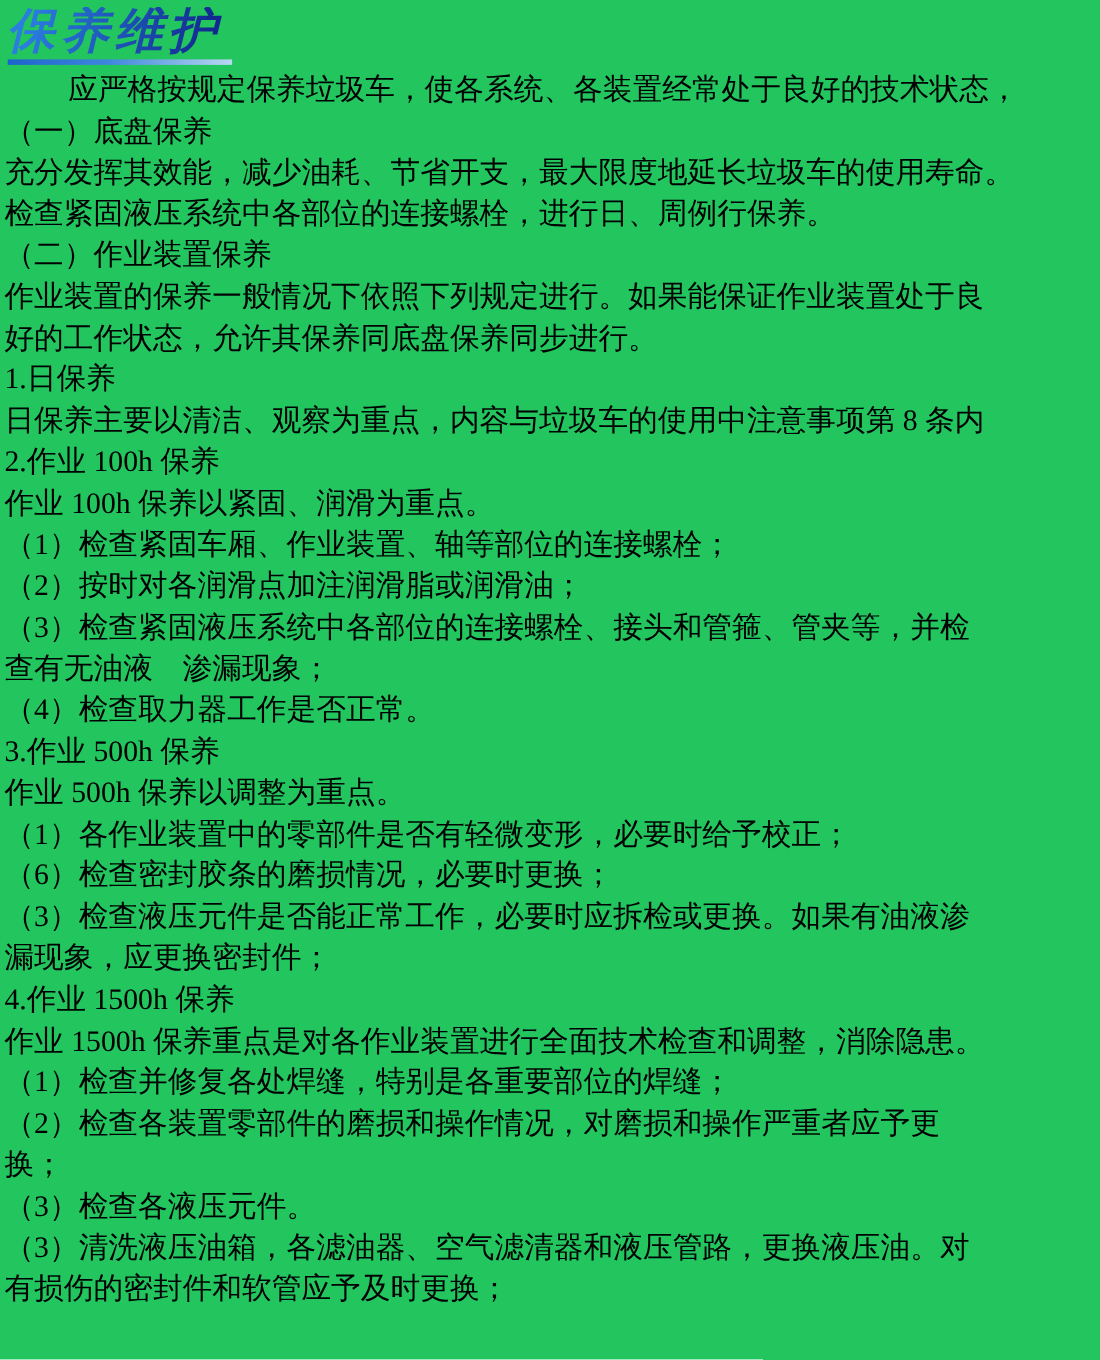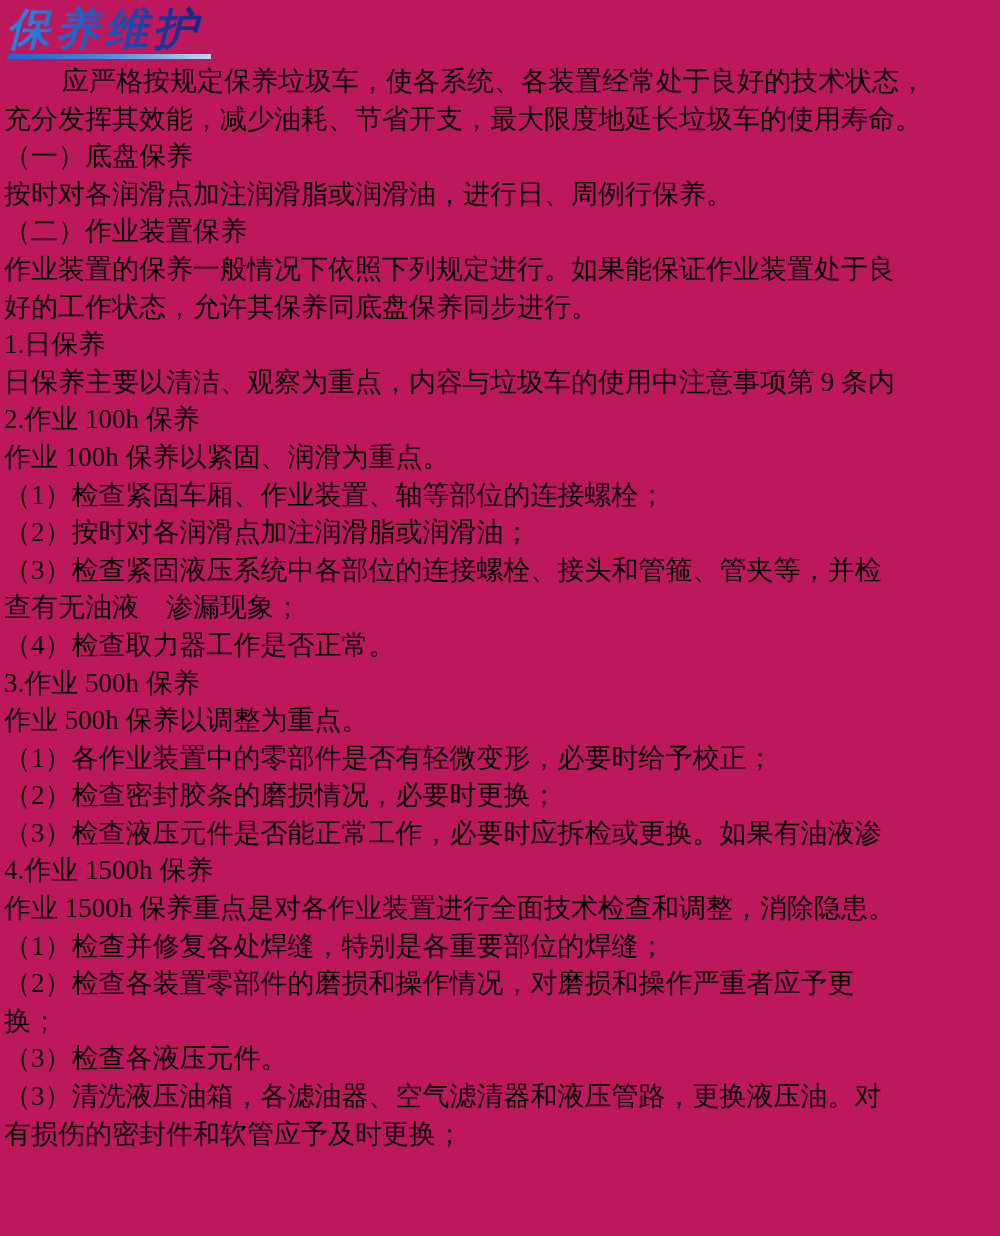--- a/index.html
+++ b/index.html
@@ -4,21 +4,21 @@
 <style>
   html, body {
     margin: 0;
     padding: 0;
     background: #ffffff;
   }
   .page {
     position: relative;
     width: 1000px;
     height: 1236px;
-    background: #be185d;
+    background: #22c55e;
     overflow: hidden;
     font-family: "Liberation Serif", "DejaVu Serif", serif;
   }
   .section-header {
     position: absolute;
     left: 6px;
     top: 6px;
   }
   .section-title {
     margin: 0;
@@ -69,40 +69,41 @@
 </head>
 <body>
 
 <div class="page">
   <header class="section-header">
     <h1 class="section-title">保养维护</h1>
     <div class="title-underline"></div>
   </header>
   <main class="body-text">
       <div class="line indent">应严格按规定保养垃圾车，使各系统、各装置经常处于良好的技术状态，</div>
+      <div class="line">（一）底盘保养</div>
       <div class="line">充分发挥其效能，减少油耗、节省开支，最大限度地延长垃圾车的使用寿命。</div>
-      <div class="line">（一）底盘保养</div>
-      <div class="line">按时对各润滑点加注润滑脂或润滑油，进行日、周例行保养。</div>
+      <div class="line">检查紧固液压系统中各部位的连接螺栓，进行日、周例行保养。</div>
       <div class="line">（二）作业装置保养</div>
       <div class="line">作业装置的保养一般情况下依照下列规定进行。如果能保证作业装置处于良</div>
       <div class="line">好的工作状态，允许其保养同底盘保养同步进行。</div>
       <div class="line">1.日保养</div>
-      <div class="line">日保养主要以清洁、观察为重点，内容与垃圾车的使用中注意事项第 9 条内</div>
+      <div class="line">日保养主要以清洁、观察为重点，内容与垃圾车的使用中注意事项第 8 条内</div>
       <div class="line">2.作业 100h 保养</div>
       <div class="line">作业 100h 保养以紧固、润滑为重点。</div>
       <div class="line">（1）检查紧固车厢、作业装置、轴等部位的连接螺栓；</div>
       <div class="line">（2）按时对各润滑点加注润滑脂或润滑油；</div>
       <div class="line">（3）检查紧固液压系统中各部位的连接螺栓、接头和管箍、管夹等，并检</div>
       <div class="line">查有无油液　渗漏现象；</div>
       <div class="line">（4）检查取力器工作是否正常。</div>
       <div class="line">3.作业 500h 保养</div>
       <div class="line">作业 500h 保养以调整为重点。</div>
       <div class="line">（1）各作业装置中的零部件是否有轻微变形，必要时给予校正；</div>
-      <div class="line">（2）检查密封胶条的磨损情况，必要时更换；</div>
+      <div class="line">（6）检查密封胶条的磨损情况，必要时更换；</div>
       <div class="line">（3）检查液压元件是否能正常工作，必要时应拆检或更换。如果有油液渗</div>
+      <div class="line">漏现象，应更换密封件；</div>
       <div class="line">4.作业 1500h 保养</div>
       <div class="line">作业 1500h 保养重点是对各作业装置进行全面技术检查和调整，消除隐患。</div>
       <div class="line">（1）检查并修复各处焊缝，特别是各重要部位的焊缝；</div>
       <div class="line">（2）检查各装置零部件的磨损和操作情况，对磨损和操作严重者应予更</div>
       <div class="line">换；</div>
       <div class="line">（3）检查各液压元件。</div>
       <div class="line">（3）清洗液压油箱，各滤油器、空气滤清器和液压管路，更换液压油。对</div>
       <div class="line">有损伤的密封件和软管应予及时更换；</div>
     </main>
 </div>

